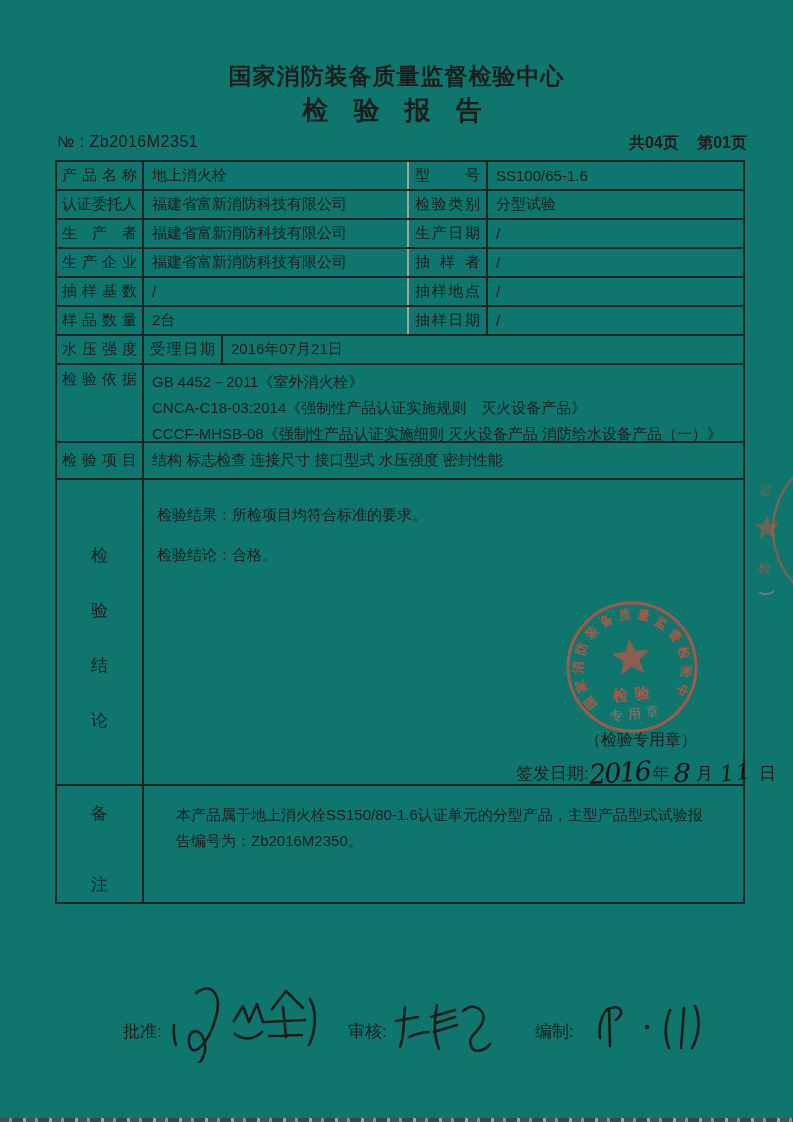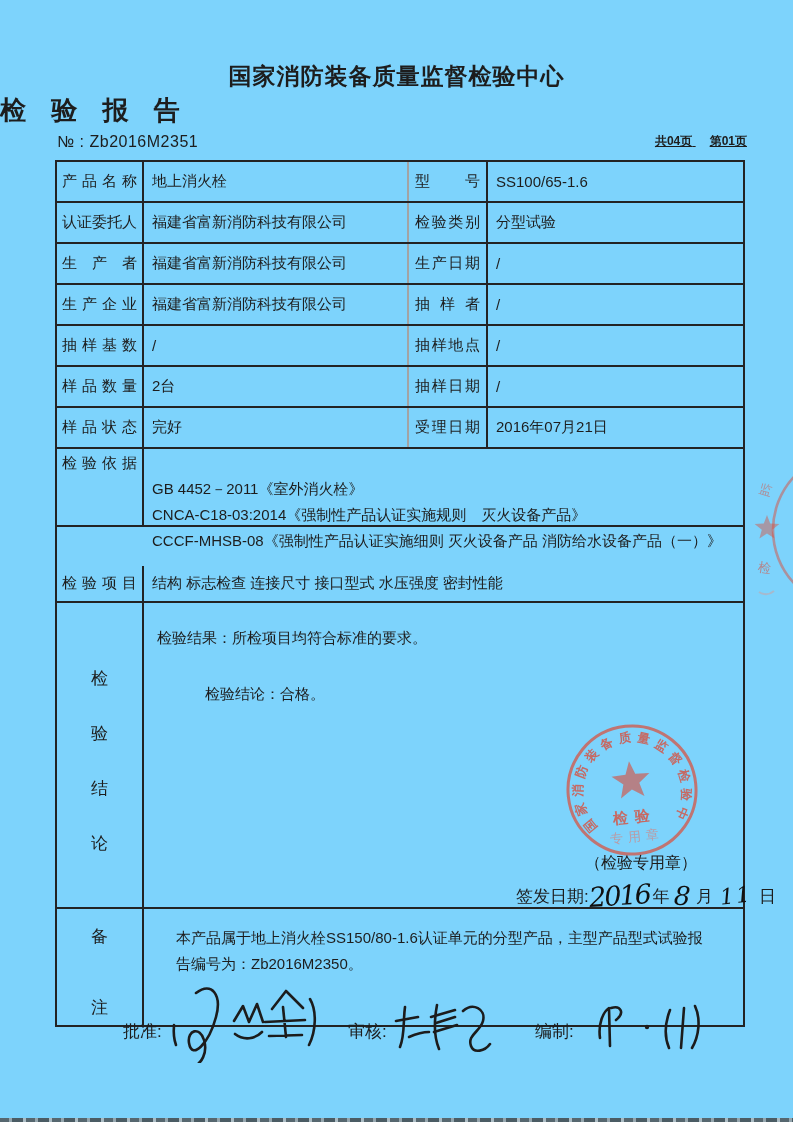--- a/index.html
+++ b/index.html
@@ -1,55 +1,55 @@
 <!DOCTYPE html>
 <html><head>
 <meta charset="utf-8">
 <style>
   html,body{margin:0;padding:0;}
   body{background:#e8e8e8;font-family:"Liberation Sans","DejaVu Sans",sans-serif;}
   *{box-sizing:border-box;}
-  .page{position:relative;width:793px;height:1122px;margin:0 auto;background:#7dd3fc;overflow:hidden;color:#1d1d1d;}
+  .page{position:relative;width:793px;height:1122px;margin:0 auto;background:#0f766e;overflow:hidden;color:#1d1d1d;}
 
   
   .org-title{position:absolute;top:61px;left:0;width:100%;text-align:center;
     font-size:23px;font-weight:bold;letter-spacing:1px;}
-  .report-title{position:absolute;top:93px;left:0;width:100%;
+  .report-title{position:absolute;top:93px;left:0;width:100%;text-align:center;
     font-size:26px;font-weight:bold;letter-spacing:9px;}
   .report-no{position:absolute;top:133px;left:57px;font-size:16px;letter-spacing:.5px;}
-  .page-count{position:absolute;top:133px;right:46px;font-size:12px;font-weight:bold;text-decoration:underline;}
+  .page-count{position:absolute;top:133px;right:46px;font-size:16px;font-weight:bold;}
   .page-count span{margin-left:14px;}
 
   
   .tbl{position:absolute;left:55px;top:160px;width:690px;border:2px solid #232323;
     font-size:15px;background:transparent;}
   .row{display:flex;border-bottom:2px solid #232323;}
   .row:last-child{border-bottom:none;}
-  .r-pair{height:41px;}
+  .r-pair{height:29px;}
   .r-basis{height:78px;}
-  .r-items{height:37px;margin-top:39px;}
+  .r-items{height:37px;}
   .r-concl{height:306px;}
   .r-remark{height:116px;}
   .c1{width:87px;border-right:2px solid #232323;}
   .c2{width:265px;border-right:2px solid #a3a3a3;}
   .c3{width:79px;border-right:2px solid #232323;}
   .c4{flex:1;}
   .lab{display:flex;align-items:center;padding:0 5px;}
   .lab>span{flex:1;text-align:justify;text-align-last:justify;}
   .c3.lab{padding:0 6px;}
   .val{display:flex;align-items:center;padding-left:8px;}
   .lab-top{align-items:flex-start;padding-top:5px;}
-  .basis-content{flex:1;padding:4px 0 0 8px;line-height:26px;margin-top:23px;}
+  .basis-content{flex:1;padding:4px 0 0 8px;line-height:26px;}
   .vlab{display:flex;flex-direction:column;align-items:center;justify-content:space-between;
     font-size:17px;}
   .vlab-concl{padding:64px 0 52px;}
   .vlab-remark{padding:16px 0 6px;}
   .concl-content{flex:1;position:relative;}
   .result-line{position:absolute;left:13px;top:26px;}
-  .conclusion-line{position:absolute;left:13px;top:82px;margin-left:48px;}
+  .conclusion-line{position:absolute;left:13px;top:66px;}
   .seal-note{position:absolute;left:412px;top:250px;width:170px;text-align:center;font-size:16px;}
   .issue-line{position:absolute;left:372px;top:274px;font-size:17px;white-space:nowrap;}
   .issue-line .unit{margin:0 3px;}
   .hw{font-family:"DejaVu Serif","Liberation Serif",serif;font-style:italic;display:inline-block;
     color:#101010;position:relative;}
   .hw-year{font-size:27px;top:3px;transform:rotate(-4deg);letter-spacing:-2px;}
   .hw-month{font-size:26px;top:3px;transform:rotate(3deg);margin:0 2px;}
   .hw-day{font-size:22px;top:1px;transform:rotate(-6deg);letter-spacing:2px;margin:0 4px;}
   .remark-content{flex:1;padding:16px 32px 0;line-height:26px;}
 
@@ -149,23 +149,22 @@
         </div>
       <div class="c2 val">2台</div>
       <div class="c3 lab">
           <span>抽样日期</span>
         </div>
       <div class="c4 val">/</div>
     </div>
 
     <div class="row r-pair">
       <div class="c1 lab">
-          <span>样品状态</span>
-        </div>
-      <div class="c2 val">完好</div>
+          <span>水压强度</span>
+        </div>
       <div class="c3 lab">
           <span>受理日期</span>
         </div>
       <div class="c4 val">2016年07月21日</div>
     </div>
 
     <div class="row r-basis">
       <div class="c1 lab lab-top">
           <span>检验依据</span>
         </div>

